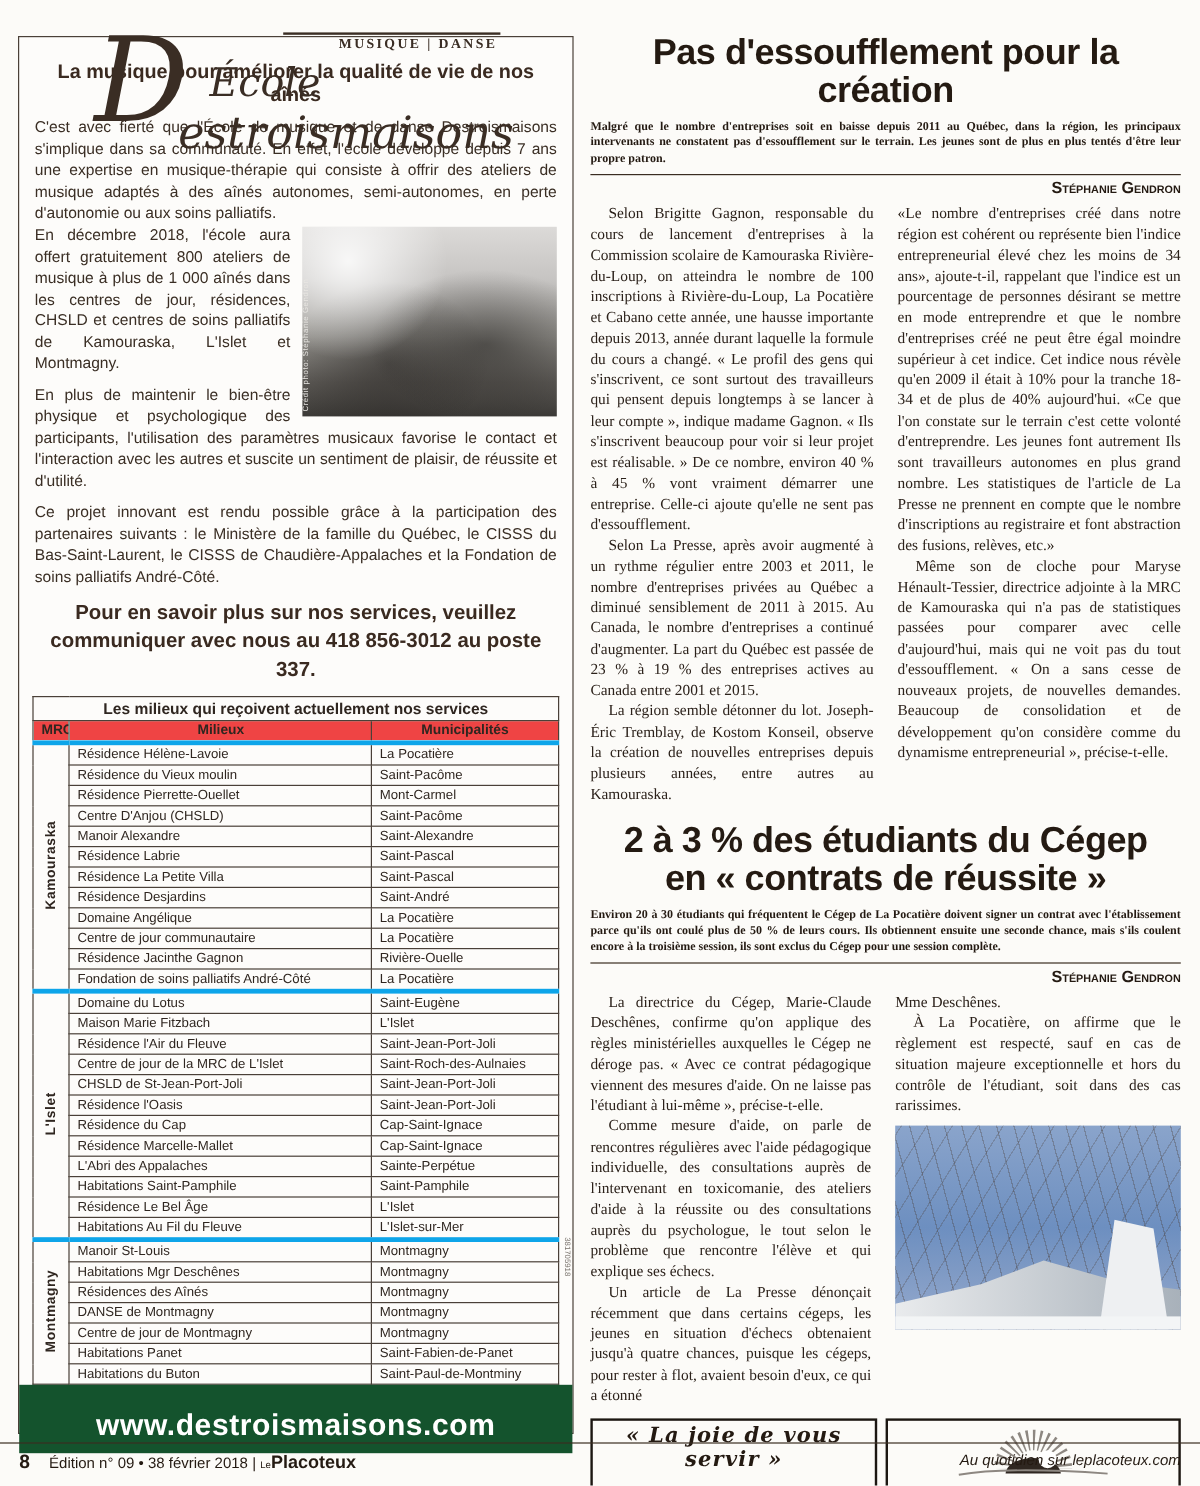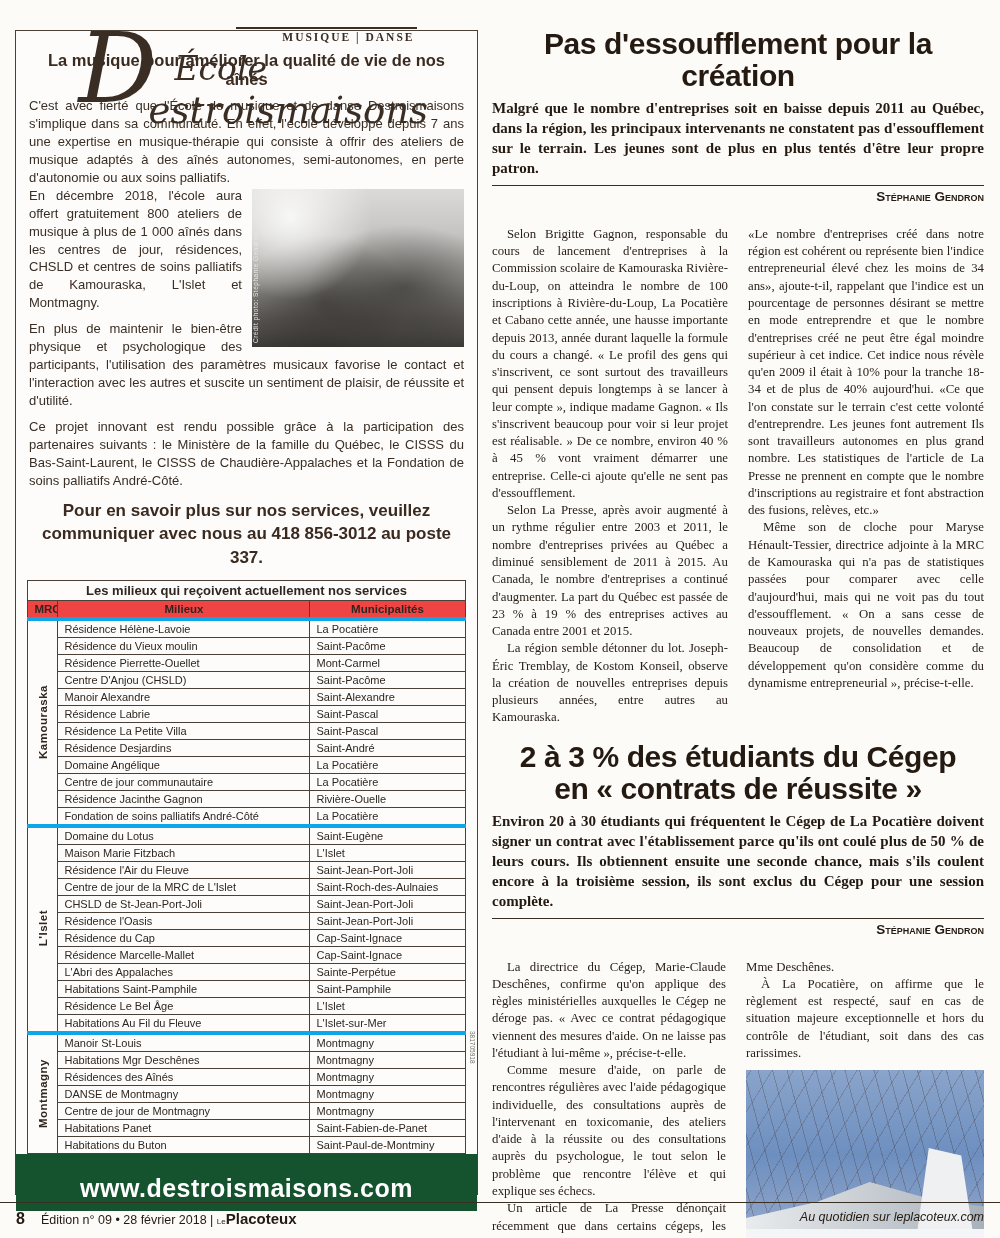--- a/index.html
+++ b/index.html
@@ -54,24 +54,24 @@
   .group-start td{border-top:4px solid #0ea5e9;}
   .website-banner{margin-top:auto;background:#14532d;color:#ffffff;text-align:center;
                   font-weight:bold;font-size:25px;letter-spacing:.5px;padding:20px 0 8px;}
   .ad-code-vert{position:absolute;right:1px;bottom:130px;writing-mode:vertical-rl;
                 font-size:6.5px;color:#77706a;}
   
   .right-zone{position:absolute;left:492px;top:28px;width:492px;}
   .art-title{text-align:center;font-weight:bold;font-size:30px;line-height:1.07;
              color:#241a12;letter-spacing:-.4px;}
   .art-lead{margin-top:7px;font-family:"Liberation Serif", serif;font-weight:bold;
-            font-size:15px;line-height:1.33;text-align:justify;color:#241a12;}
+            font-size:10px;line-height:1.33;text-align:justify;color:#241a12;}
   .byline-row{border-top:1.3px solid #3a2d22;margin-top:6px;padding-top:3px;text-align:right;
               font-variant:small-caps;font-weight:bold;font-size:13.5px;color:#241a12;}
-  .art-cols{display:flex;gap:20px;margin-top:22px;}
+  .art-cols{display:flex;gap:20px;margin-top:6px;}
   .acol{width:238px;font-family:"Liberation Serif", serif;font-size:12.8px;line-height:1.35;
         text-align:justify;color:#2b211a;}
   .acol p{margin:0;text-indent:15px;}
   .acol p.cont{text-indent:0;}
   .article-gap{height:14px;}
   .cegep-photo{width:238px;height:170px;margin-top:8px;position:relative;overflow:hidden;
     background:
       repeating-linear-gradient(75deg, transparent 0 13px, rgba(70,55,45,.30) 13px 14px),
       repeating-linear-gradient(-58deg, transparent 0 17px, rgba(70,55,45,.24) 17px 18px),
       linear-gradient(180deg,#8aa4cb 0%,#6d8fc0 50%,#7d99c4 70%,#97abce 100%);
@@ -297,21 +297,21 @@
     <div class="art-title">
       <div>2 à 3 % des étudiants du Cégep</div>
       <div>en « contrats de réussite »</div>
     </div>
     <div class="art-lead">Environ 20 à 30 étudiants qui fréquentent le Cégep de La Pocatière doivent signer un contrat avec l'établissement parce qu'ils ont coulé plus de 50 % de leurs cours. Ils obtiennent ensuite une seconde chance, mais s'ils coulent encore à la troisième session, ils sont exclus du Cégep pour une session complète.</div>
     <div class="byline-row">Stéphanie Gendron</div>
     <div class="art-cols">
       <div class="acol">
         <p>La directrice du Cégep, Marie-Claude Deschênes, confirme qu'on applique des règles ministérielles auxquelles le Cégep ne déroge pas. « Avec ce contrat pédagogique viennent des mesures d'aide. On ne laisse pas l'étudiant à lui-même », précise-t-elle.</p>
         <p>Comme mesure d'aide, on parle de rencontres régulières avec l'aide pédagogique individuelle, des consultations auprès de l'intervenant en toxicomanie, des ateliers d'aide à la réussite ou des consultations auprès du psychologue, le tout selon le problème que rencontre l'élève et qui explique ses échecs.</p>
-        <p>Un article de La Presse dénonçait récemment que dans certains cégeps, les jeunes en situation d'échecs obtenaient jusqu'à quatre innovant, puisque les cégeps, pour rester à flot, avaient besoin d'eux, ce qui a étonné</p>
+        <p>Un article de La Presse dénonçait récemment que dans certains cégeps, les jeunes en situation d'échecs obtenaient jusqu'à quatre chances, puisque les cégeps, pour rester à flot, avaient besoin d'eux, ce qui a étonné</p>
       </div>
       <div class="acol">
         <p class="cont">Mme Deschênes.</p>
         <p>À La Pocatière, on affirme que le règlement est respecté, sauf en cas de situation majeure exceptionnelle et hors du contrôle de l'étudiant, soit dans des cas rarissimes.</p>
         <div class="cegep-photo">
           <div class="cp-building"></div>
           <div class="cp-pillar"></div>
           <div class="cp-snow"></div>
         </div>
       </div>
@@ -342,18 +342,18 @@
       
       
     </div>
   </div>
 </div>
 
 <div class="footer">
   <div class="f-left">
     <span class="pg-num">8</span>
     <span>
-      <span>Édition n° 09 • 28 février 2018 |</span>
+      <span>Édition n° 09 • 38 février 2018 |</span>
       <span class="brand"><span class="le">Le</span><span>Placoteux</span></span>
     </span>
   </div>
   <div class="f-right">Au quotidien sur leplacoteux.com</div>
 </div>
 
 </body></html>

